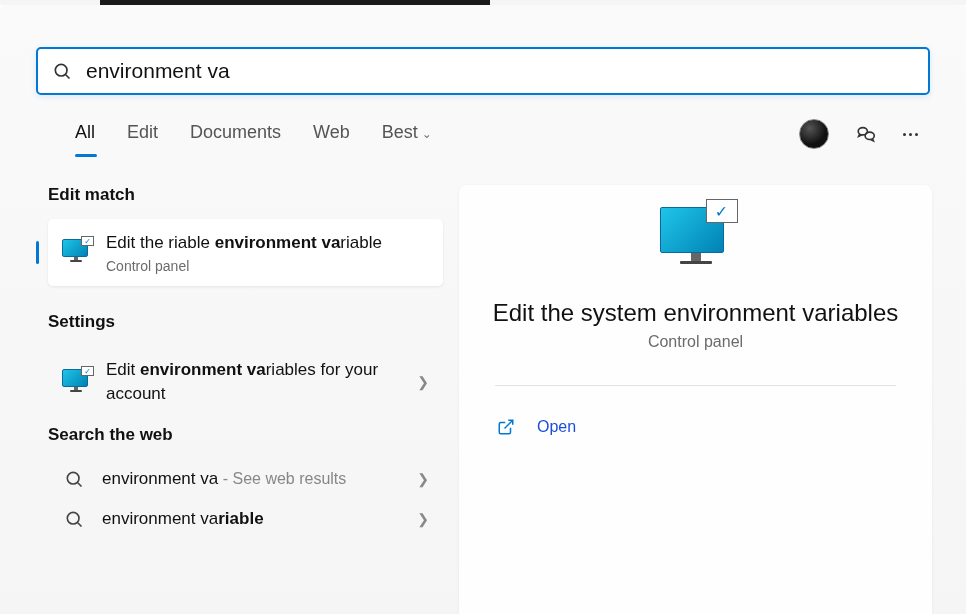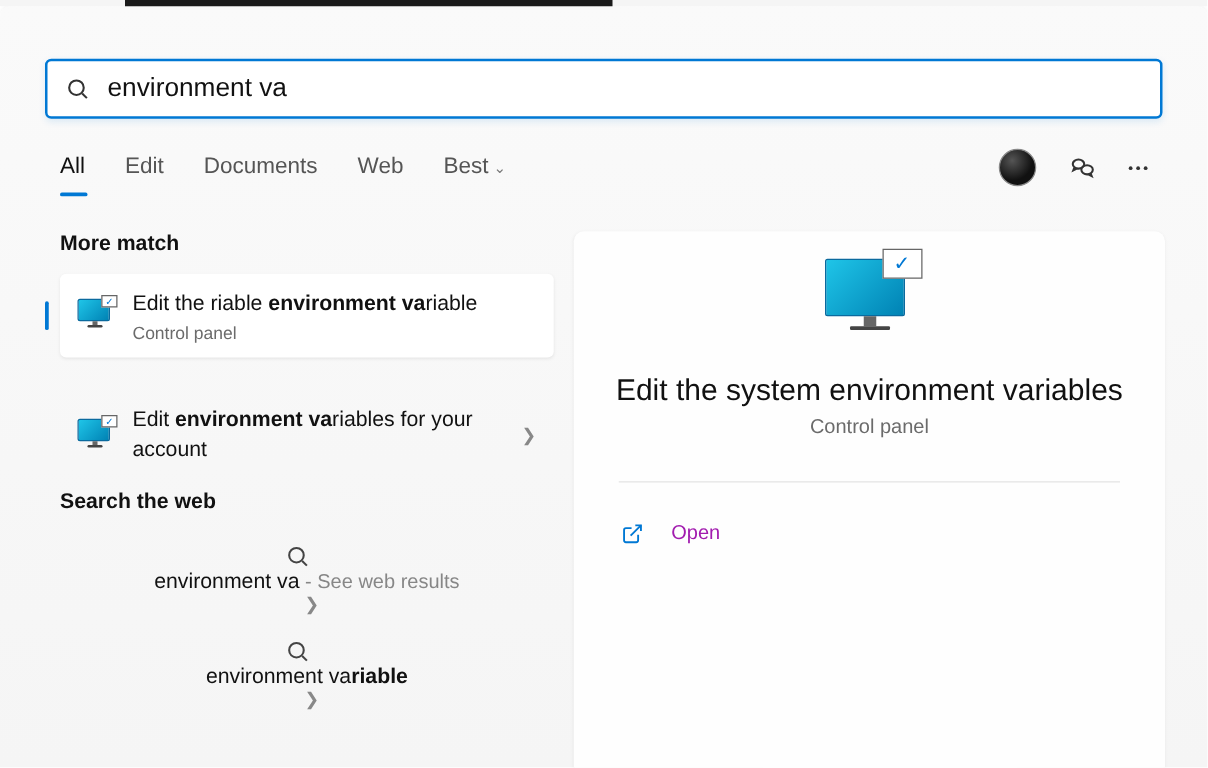--- a/index.html
+++ b/index.html
@@ -63,20 +63,21 @@
     .tab {
       font-size: 18px;
       color: #555;
       cursor: pointer;
       padding-bottom: 4px;
       position: relative;
     }
     .tab.active {
       color: #111;
       font-weight: 400;
+      margin-left: 27px;
     }
     .tab.active::after {
       content: '';
       position: absolute;
       left: 0;
       right: 0;
       bottom: -10px;
       width: 22px;
       margin: 0 auto;
       height: 3px;
@@ -153,21 +154,21 @@
       color: #6b6b6b;
       margin-top: 2px;
     }
     .chevron-right {
       color: #888;
       font-size: 14px;
       margin-left: 8px;
     }
     .settings-section { margin-top: 26px; }
     .web-section { margin-top: 6px; }
-    .web-item { padding: 10px 14px; flex-direction: column; }
+    .web-item { padding: 10px 14px; }
     .web-item .search-glyph {
       width: 20px; height: 20px; margin-right: 18px; margin-left: 2px;
       color: #444;
     }
     .web-text { font-size: 17px; color: #111; }
     .web-suffix { color: #878787; font-size: 16px; }
 
     .preview-icon {
       display: block;
       margin: 0 auto 20px;
@@ -191,21 +192,21 @@
       margin: 34px 12px 22px;
     }
     .action-row {
       display: flex;
       align-items: center;
       padding: 10px 14px;
       cursor: pointer;
       border-radius: 4px;
     }
     .open-icon-svg { width: 18px; height: 18px; color: #0078d4; margin-right: 22px; }
-    .action-label { font-size: 16px; color: #a21caf; }
+    .action-label { font-size: 16px; color: #1d4ed8; }
 
     .monitor-icon { position: relative; display: inline-block; }
     .monitor-screen {
       background: linear-gradient(135deg, #1fc5e8 0%, #0082b4 100%);
       border: 1px solid #0a6a9e;
       border-radius: 2px;
     }
     .monitor-stand {
       background: #666;
       margin: 0 auto;
@@ -261,40 +262,41 @@
           <span></span>
           <span></span>
       </div>
     </div>
   </div>
 
   <div class="content">
 
     <div class="left-pane">
 
-      <div class="section-header">More match</div>
+      <div class="section-header">Edit match</div>
 
       <div class="result-item selected">
         <div class="result-icon">
           <div class="monitor-icon" style="width:28px;">
             <div class="monitor-screen" style="width:26px;height:18px;"></div>
             <div class="monitor-stand" style="width:4px;height:3px;"></div>
             <div class="monitor-base" style="width:12px;height:2px;"></div>
             <div class="check-overlay" style="top:-3px;right:-4px;width:13px;height:10px;font-size:8px;color:#0078d4;">✓</div>
           </div>
         </div>
         <div class="result-text">
           <div class="result-title">
             <span>Edit the riable </span><span class="bold">environment va</span><span>riable</span>
           </div>
           <div class="result-sub">Control panel</div>
         </div>
       </div>
 
       <div class="settings-section">
+        <div class="section-header">Settings</div>
 
         <div class="result-item">
           <div class="result-icon">
             <div class="monitor-icon" style="width:28px;">
               <div class="monitor-screen" style="width:26px;height:18px;"></div>
               <div class="monitor-stand" style="width:4px;height:3px;"></div>
               <div class="monitor-base" style="width:12px;height:2px;"></div>
               <div class="check-overlay" style="top:-3px;right:-4px;width:13px;height:10px;font-size:8px;color:#0078d4;">✓</div>
             </div>
           </div>

